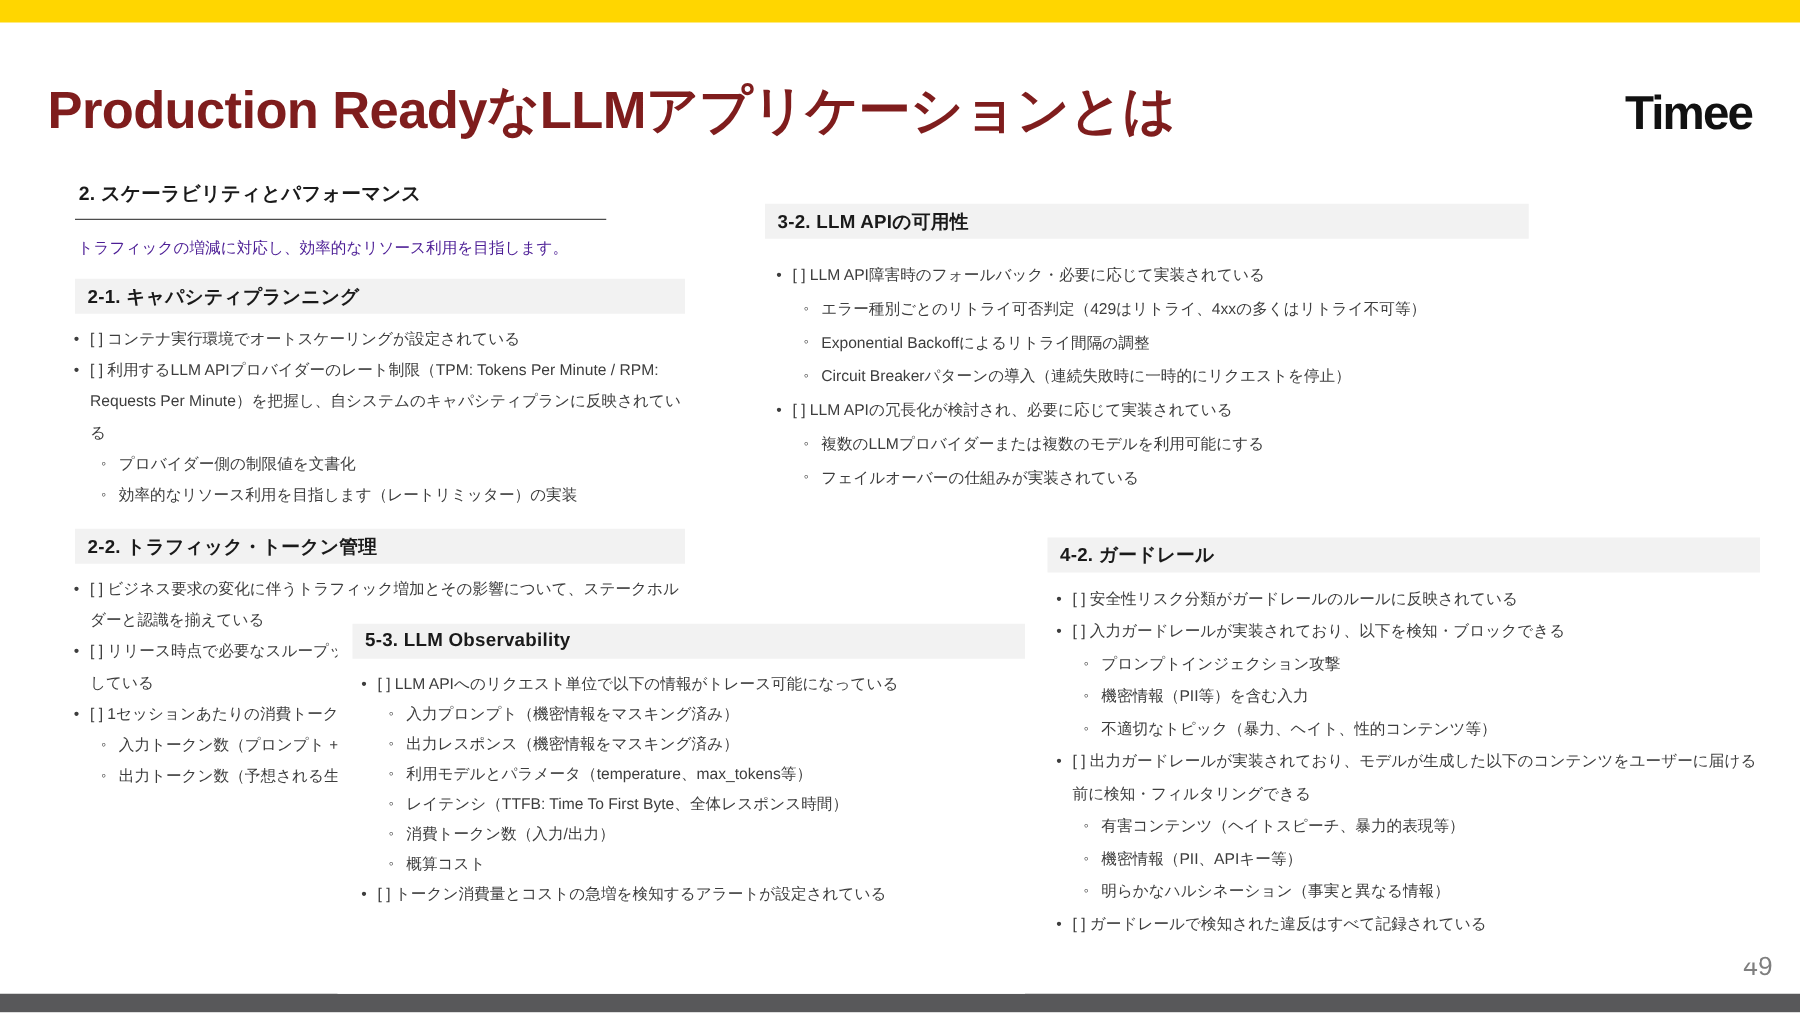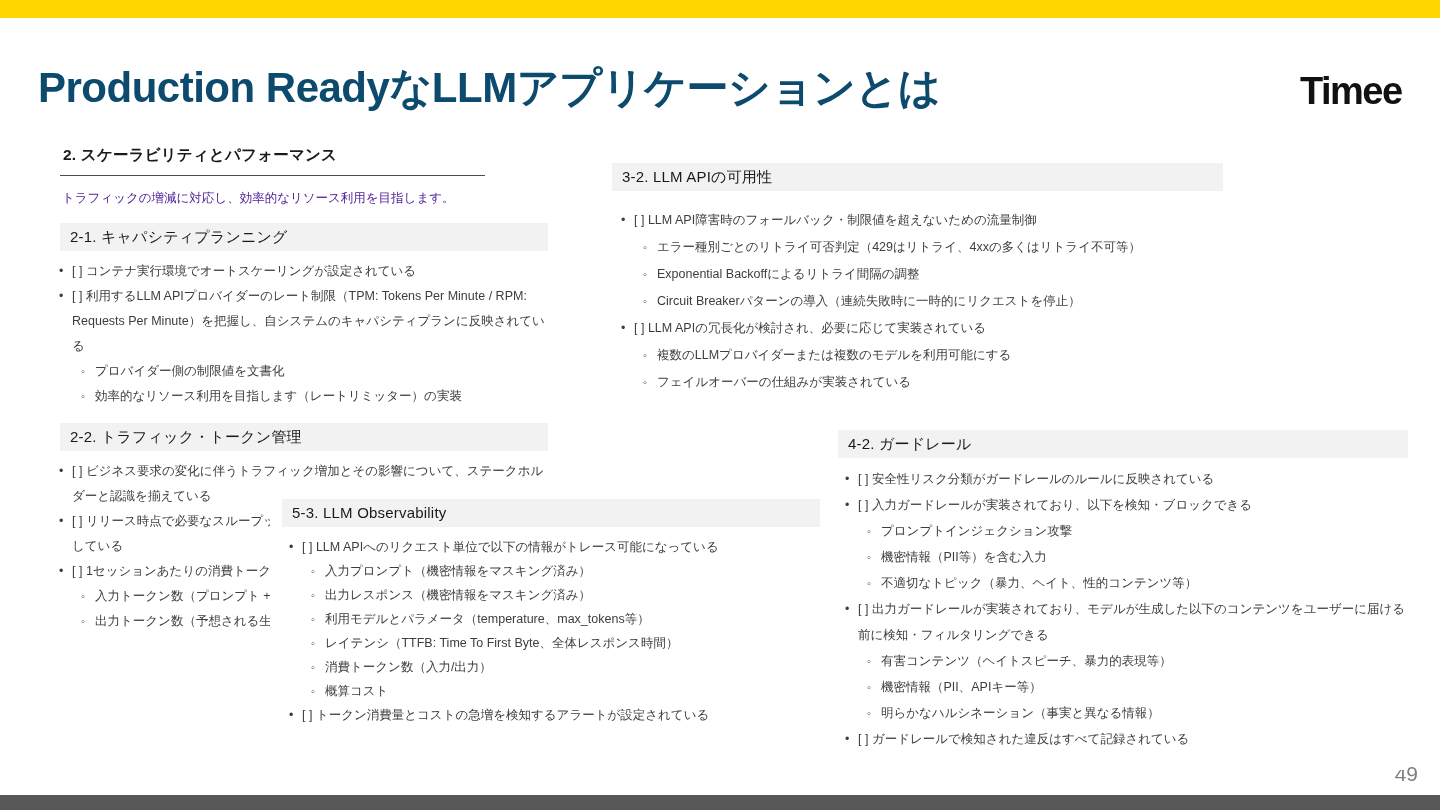--- a/index.html
+++ b/index.html
@@ -7,42 +7,42 @@
   body { font-family:"Liberation Sans","DejaVu Sans",sans-serif; }
   .slide {
     position:relative; width:1440px; height:810px;
     background:#ffffff; overflow:hidden; margin:0 auto;
   }
   .topbar { position:absolute; top:0; left:0; width:1440px; height:18px; }
   .bottombar { position:absolute; bottom:0; left:0; width:1440px; height:15px; }
 
   .slide-title {
     position:absolute; left:38px; top:60px;
-    font-size:42px; font-weight:bold; color:#0c4a6e; letter-spacing:-0.5px;
+    font-size:42px; font-weight:bold; color:#7f1d1d; letter-spacing:-0.5px;
     white-space:nowrap;
   }
   .logo {
     position:absolute; left:1300px; top:70px;
     font-size:38px; font-weight:800; color:#111; letter-spacing:-1.5px;
   }
   .page-number {
     position:absolute; right:22px; bottom:24px;
     font-size:21px; color:#7f7f7f;
   }
 
   .section-heading {
     font-size:15.5px; font-weight:bold; color:#1a1a1a;
     padding:0 0 9px 3px; border-bottom:1.5px solid #4d4d4d;
     width:425px; letter-spacing:0.2px;
   }
   .section-desc {
     font-size:12.5px; color:#4c1d95; margin:14px 0 16px 2px; line-height:17px;
   }
   .panel-heading {
-    background:#f2f2f2; font-size:15px; font-weight:normal; color:#1a1a1a;
+    background:#f2f2f2; font-size:15px; font-weight:bold; color:#1a1a1a;
     padding:5px 10px; height:28px; letter-spacing:0.2px;
   }
 
   ul.checklist {
     list-style:none; margin:8px 0 0 0; padding:0;
     font-size:12.5px; color:#3d3d3d;
   }
   ul.checklist li { position:relative; padding-left:14px; }
   ul.checklist li.lvl1::before {
     content:"\2022"; position:absolute; left:1px; color:#3d3d3d;
@@ -95,21 +95,21 @@
         <li class="lvl1">[ ] リリース時点で必要なスループットと、システムの最大許容スループットを算出している</li>
         <li class="lvl1">[ ] 1セッションあたりの消費トークン数の見積もりを算出している</li>
         <li class="lvl2">入力トークン数（プロンプト + ユーザー入力）</li>
         <li class="lvl2">出力トークン数（予想される生成テキスト）</li>
       </ul>
   </div>
 
   <div class="col-right">
     <div class="panel-heading">3-2. LLM APIの可用性</div>
     <ul class="checklist">
-        <li class="lvl1">[ ] LLM API障害時のフォールバック・制限値を超えないための流量制御</li>
+        <li class="lvl1">[ ] LLM API障害時のフォールバック・必要に応じて実装されている</li>
         <li class="lvl2">エラー種別ごとのリトライ可否判定（429はリトライ、4xxの多くはリトライ不可等）</li>
         <li class="lvl2">Exponential Backoffによるリトライ間隔の調整</li>
         <li class="lvl2">Circuit Breakerパターンの導入（連続失敗時に一時的にリクエストを停止）</li>
         <li class="lvl1">[ ] LLM APIの冗長化が検討され、必要に応じて実装されている</li>
         <li class="lvl2">複数のLLMプロバイダーまたは複数のモデルを利用可能にする</li>
         <li class="lvl2">フェイルオーバーの仕組みが実装されている</li>
       </ul>
   </div>
 
   <div class="panel panel-obs">

